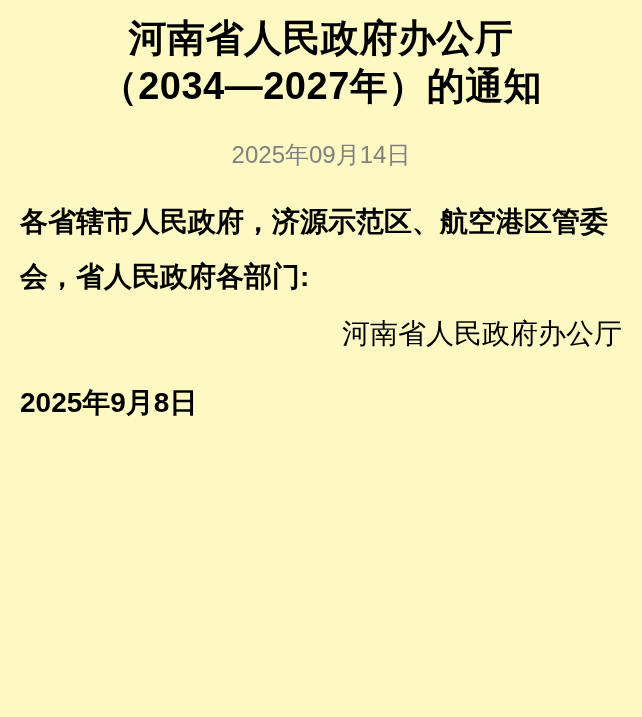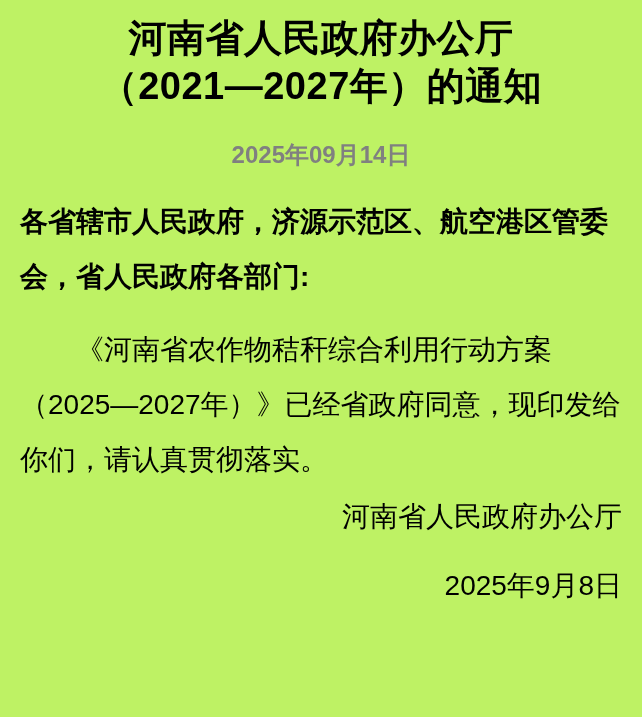--- a/index.html
+++ b/index.html
@@ -7,39 +7,39 @@
     padding: 0;
     background: #ffffff;
   }
   .doc {
     position: relative;
     width: 642px;
     height: 717px;
     box-sizing: border-box;
     padding: 14px 20px 10px 20px;
     overflow: hidden;
-    background: #bef264;
+    background: #fef9c3;
     font-family: "Liberation Sans", sans-serif;
     color: #000000;
   }
   .doc-title {
     margin: 0;
     font-size: 38px;
     line-height: 48px;
     font-weight: 700;
     text-align: center;
     color: #000000;
     letter-spacing: 0.5px;
   }
   .pub-date {
     margin-top: 30px;
     text-align: center;
     font-size: 24px;
     line-height: 30px;
-    font-weight: 700;
+    font-weight: 400;
     color: #808080;
   }
   .salutation {
     margin: 24px 0 0 0;
     font-size: 28px;
     line-height: 55px;
     font-weight: 700;
     text-align: left;
   }
   .body-para {
@@ -54,37 +54,36 @@
     margin-top: 2px;
     font-size: 28px;
     line-height: 55px;
     font-weight: 400;
     text-align: right;
   }
   .signature-date {
     margin-top: 14px;
     font-size: 28px;
     line-height: 55px;
-    font-weight: 400;
-    text-align: right;
+    font-weight: 700;
+    text-align: left;
   }
 </style>
 </head>
 <body>
 
 <article class="doc">
 
   <h1 class="doc-title">
     <div>河南省人民政府办公厅</div>
-    <div>（2021—2027年）的通知</div>
+    <div>（2034—2027年）的通知</div>
   </h1>
 
   <div class="pub-date">2025年09月14日</div>
 
   <p class="salutation">各省辖市人民政府，济源示范区、航空港区管委会，省人民政府各部门:</p>
 
-  <p class="body-para">《河南省农作物秸秆综合利用行动方案（2025—2027年）》已经省政府同意，现印发给你们，请认真贯彻落实。</p>
 
   <div class="signature">河南省人民政府办公厅</div>
 
   <div class="signature-date">2025年9月8日</div>
 
 </article>
 
 </body></html>

